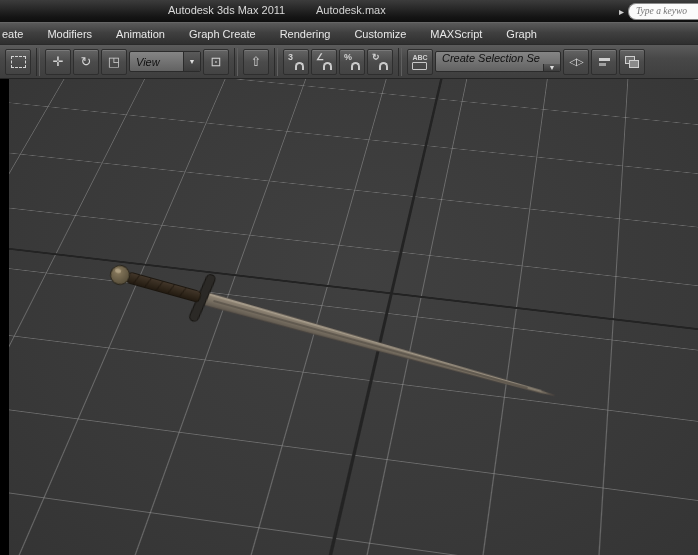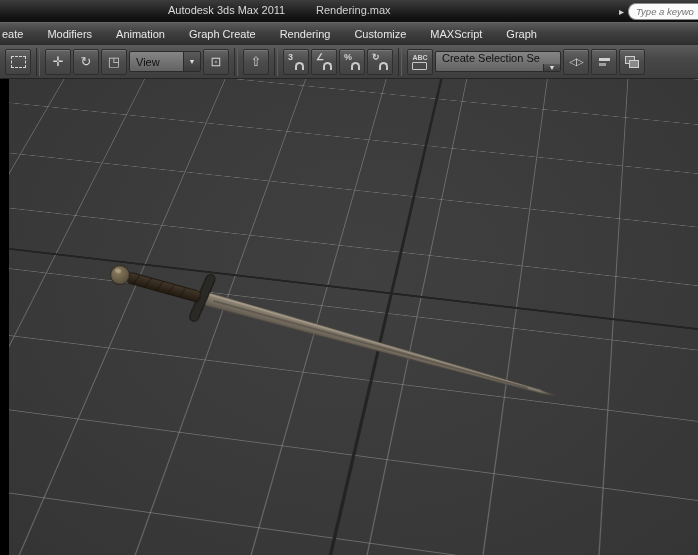--- a/index.html
+++ b/index.html
@@ -9,21 +9,21 @@
   
   .titlebar{position:absolute;top:0;left:0;width:698px;height:31px;
             background:linear-gradient(#3c3c3c,#141414 55%,#040404);}
   .titlebar .app-title{position:absolute;left:168px;top:4px;font-size:11px;color:#d9d9d9;}
   .titlebar .file-name{position:absolute;left:316px;top:4px;font-size:11px;color:#d2d2d2;}
   .search-area{position:absolute;right:0;top:2px;display:flex;align-items:center;height:18px;}
   .search-arrow{color:#cfcfcf;font-size:10px;margin-right:4px;}
   .search-input{width:62px;height:15px;border:1px solid #8a8a8a;border-right:none;
                 border-radius:8px 0 0 8px;background:#fbfbfb;font-size:9.5px;
                 font-style:italic;color:#666;padding:0 0 0 7px;outline:none;
-                font-family:Liberation Sans, sans-serif;}
+                font-family:Liberation Serif, serif;}
 
   
   .menubar{position:absolute;top:22px;left:0;width:698px;height:22px;
            background:linear-gradient(#5a5a5a,#404040 45%,#2f2f2f);
            border-top:1px solid #666;box-sizing:border-box;
            display:flex;align-items:center;}
   .menu-item{font-size:11px;color:#e8e8e8;padding:16px 12px;height:100%;
              display:flex;align-items:center;cursor:default;}
   .menu-item:first-child{padding-left:2px;}
 
@@ -35,21 +35,21 @@
   .tbtn{flex:0 0 auto;width:26px;height:26px;box-sizing:border-box;
         background:linear-gradient(#646464,#4b4b4b 50%,#434343);
         border:1px solid #2e2e2e;border-radius:2px;position:relative;
         display:flex;align-items:center;justify-content:center;
         color:#d2d2d2;font-size:13px;box-shadow:inset 0 1px 0 rgba(255,255,255,.14);}
   .sep{flex:0 0 auto;width:2px;height:28px;border-left:1px solid #2b2b2b;
        border-right:1px solid #606060;margin:0 3px;}
   .dashed-rect{width:13px;height:10px;border:1px dashed #d4d4d4;}
   .combo{flex:0 0 auto;height:21px;box-sizing:border-box;display:flex;align-items:stretch;
          background:linear-gradient(#858585,#626262);border:1px solid #2b2b2b;
-         border-radius:2px;color:#101010;font-size:11px;overflow:hidden;}
+         border-radius:2px;color:#101010;font-size:11px;overflow:hidden;font-style:italic;}
   .combo .val{display:flex;align-items:center;padding:0 6px;white-space:nowrap;overflow:hidden;}
   .combo .arrowbox{width:16px;background:linear-gradient(#5a5a5a,#3c3c3c);
                    border-left:1px solid #2b2b2b;display:flex;align-items:center;
                    justify-content:center;color:#ddd;font-size:7px;}
   .view-combo{width:72px;}
   .selset-combo{width:126px;flex-direction:column;}
   .snap .glyph{position:absolute;left:4px;top:2px;font-size:9px;font-weight:bold;}
   .magnet{position:absolute;right:4px;bottom:4px;width:9px;height:8px;box-sizing:border-box;
           border:2px solid #cacaca;border-bottom:none;border-radius:5px 5px 0 0;}
   .abc-wrap{display:flex;flex-direction:column;align-items:center;}
@@ -81,21 +81,21 @@
   .sword{position:absolute;left:105px;top:136px;width:480px;height:120px;z-index:3;
          transform:rotate(15.5deg);transform-origin:15px 60px;}
 </style>
 </head>
 <body>
 
 <div id="app">
 
   <div class="titlebar">
     <span class="app-title">Autodesk 3ds Max  2011</span>
-    <span class="file-name">Rendering.max</span>
+    <span class="file-name">Autodesk.max</span>
     <div class="search-area">
       <span class="search-arrow">▸</span>
       <input class="search-input" placeholder="Type a keywo" style="">
     </div>
   </div>
 
   <div class="menubar">
     <span class="menu-item">eate</span>
     <span class="menu-item">Modifiers</span>
     <span class="menu-item">Animation</span>

